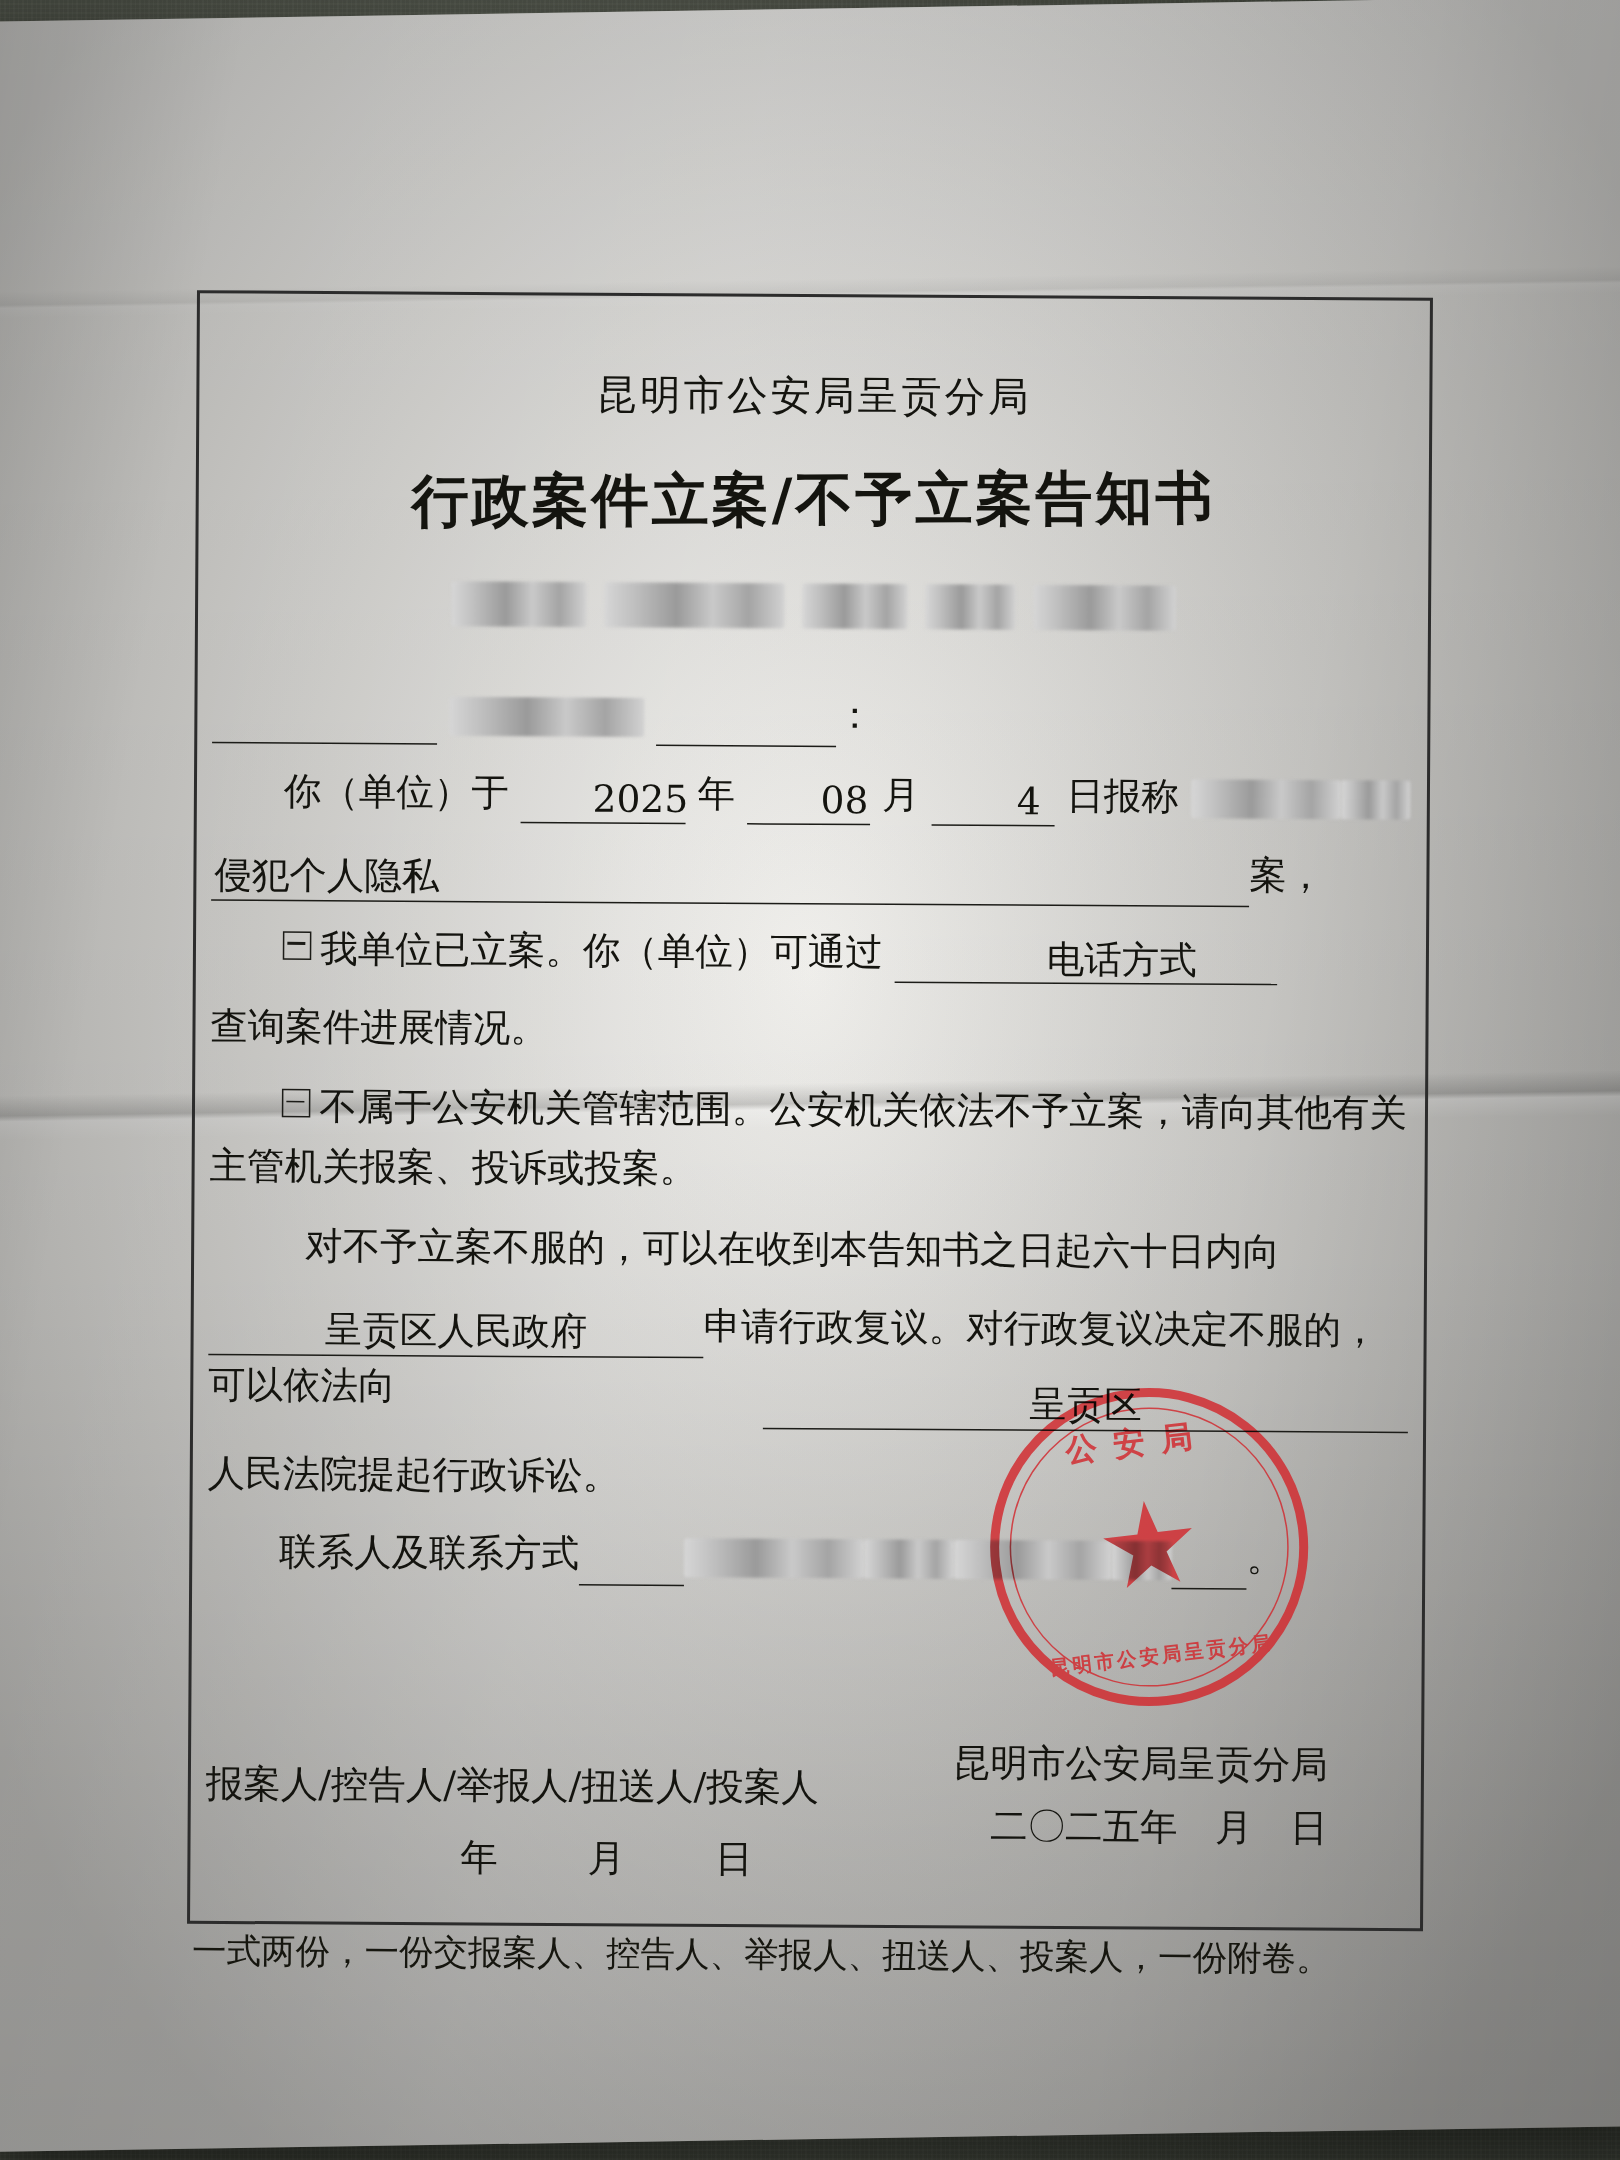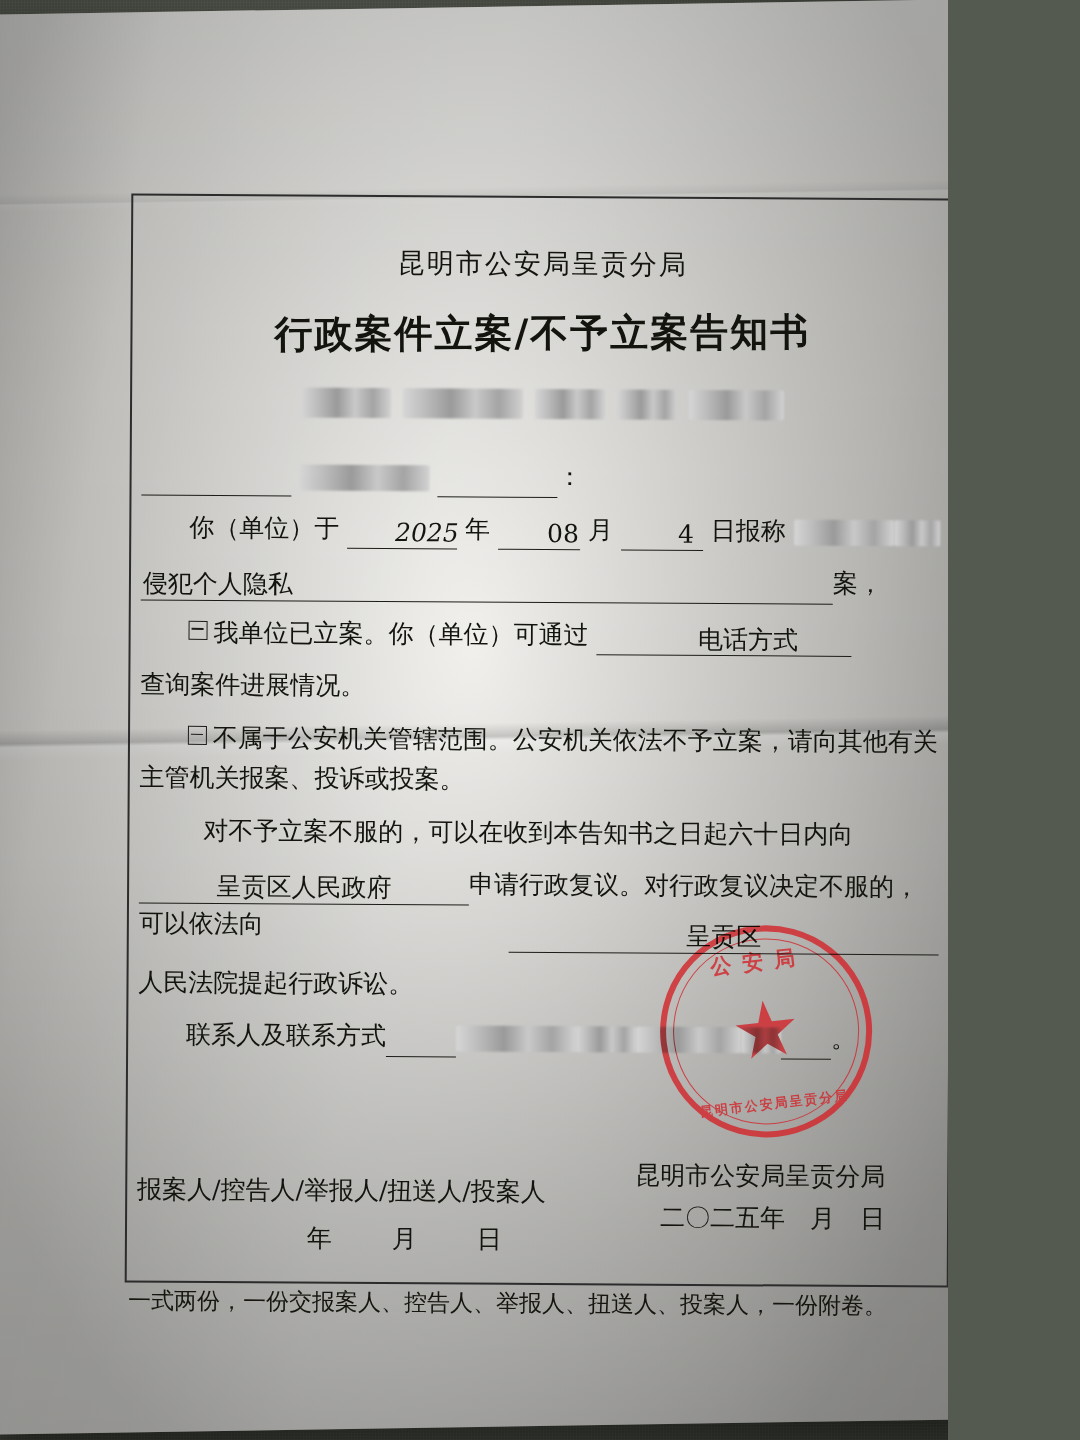--- a/index.html
+++ b/index.html
@@ -10,21 +10,21 @@
   body {
     width: 1080px;
     height: 1440px;
     overflow: hidden;
     font-family: "Liberation Serif", "DejaVu Serif", serif;
   }
 
   
   .scene {
     position: relative;
-    width: 948px;
+    width: 1080px;
     height: 1440px;
     background:
       radial-gradient(circle at 12% 20%, #6a6f62 0%, #585d51 40%, #4a4f44 100%);
     overflow: hidden;
   }
   .scene::before {
     content: "";
     position: absolute;
     inset: 0;
     background:
@@ -289,21 +289,21 @@
     </div>
 
     <div class="body-text" style="margin-top:26px;">
       <span class="ul blank" style="width:150px;">&nbsp;</span>
       <span class="redact" style="width:130px;height:26px;"></span>
       <span class="ul blank" style="width:120px;">&nbsp;</span><span>：</span>
     </div>
 
     <div class="body-text indent">
       <span>你（单位）于</span>
-      <span class="ul" style="width:110px;font-style:italic;">2025</span>
+      <span class="ul" style="width:110px;">2025</span>
       <span>年</span>
       <span class="ul" style="width:82px;">08</span>
       <span>月</span>
       <span class="ul" style="width:82px;">4</span>
       <span>日报称</span>
       <span class="redact" style="width:100px;height:26px;"></span><span class="redact" style="width:46px;height:26px;"></span>
     </div>
 
     <div class="body-text">
       <span class="ul" style="width:690px;text-align:left;padding-left:2px;">侵犯个人隐私</span><span>案，</span>

